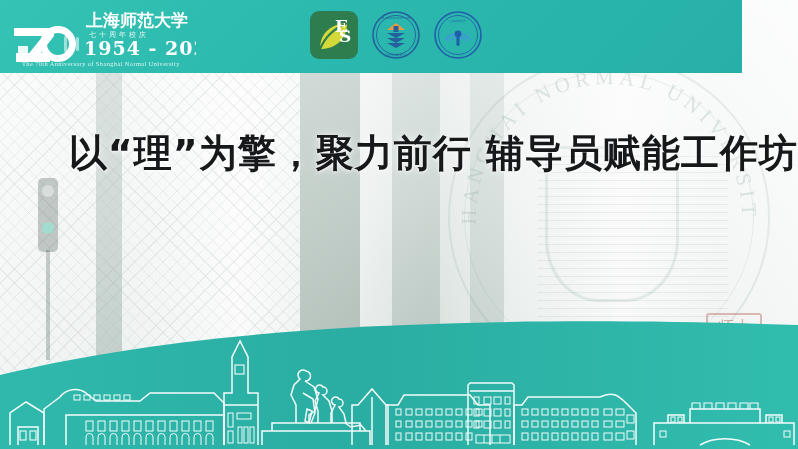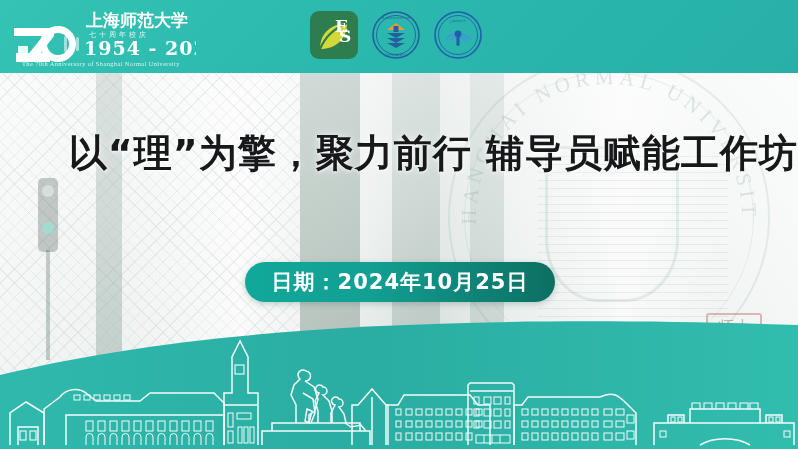--- a/index.html
+++ b/index.html
@@ -75,21 +75,21 @@
     position:absolute;right:36px;bottom:74px;width:56px;height:62px;
     border:2px solid rgba(170,60,55,.40);border-radius:3px;
     color:rgba(170,60,55,.45);
     font-family:"DejaVu Serif",serif;font-size:17px;line-height:1.05;
     padding:4px 3px;box-sizing:border-box;text-align:center;
     opacity:.85;
   }
 
   
   .header{
-    position:absolute;left:0;top:0;width:798px;height:73px;
+    position:absolute;left:0;top:0;width:742px;height:73px;
     background:linear-gradient(135deg,#34c3b4 0%,#2bb8ae 45%,#27b0a8 100%);
     z-index:5;
   }
   .anniv-logo{position:absolute;left:10px;top:6px;width:186px;height:62px;}
   .logos-center{position:absolute;left:309px;top:10px;display:flex;gap:12px;align-items:center;}
   .logo-es{width:50px;height:50px;}
   .logo-seal{width:50px;height:50px;}
 
   
   .title-main{
@@ -233,21 +233,20 @@
         <path d="M17 31 a9 7 0 0 1 16 0" fill="none" stroke="#3f9ad6" stroke-width="2"></path>
         <circle cx="25" cy="24" r="3.4" fill="#2060aa"></circle>
         <rect x="23.4" y="27" width="3.2" height="9" rx="1.4" fill="#2060aa"></rect>
         <text x="25" y="12" text-anchor="middle" fill="#2060aa" font-family="'DejaVu Sans',sans-serif" font-size="2.8">上海师范大学</text>
       </svg>
 
     </div>
   </div>
 
   <div class="title-main">以“理”为擎，聚力前行  辅导员赋能工作坊</div>
-  <div class="date-pill">日期：2024年10月25日</div>
 
   <div class="bottom-band">
     <svg viewBox="0 0 798 140" preserveAspectRatio="none">
       <defs>
         <linearGradient id="bandg" x1="0" y1="0" x2="1" y2="0">
           <stop offset="0%" stop-color="#2fb9ac"></stop>
           <stop offset="45%" stop-color="#2aada2"></stop>
           <stop offset="100%" stop-color="#31bdae"></stop>
         </linearGradient>
       </defs>

